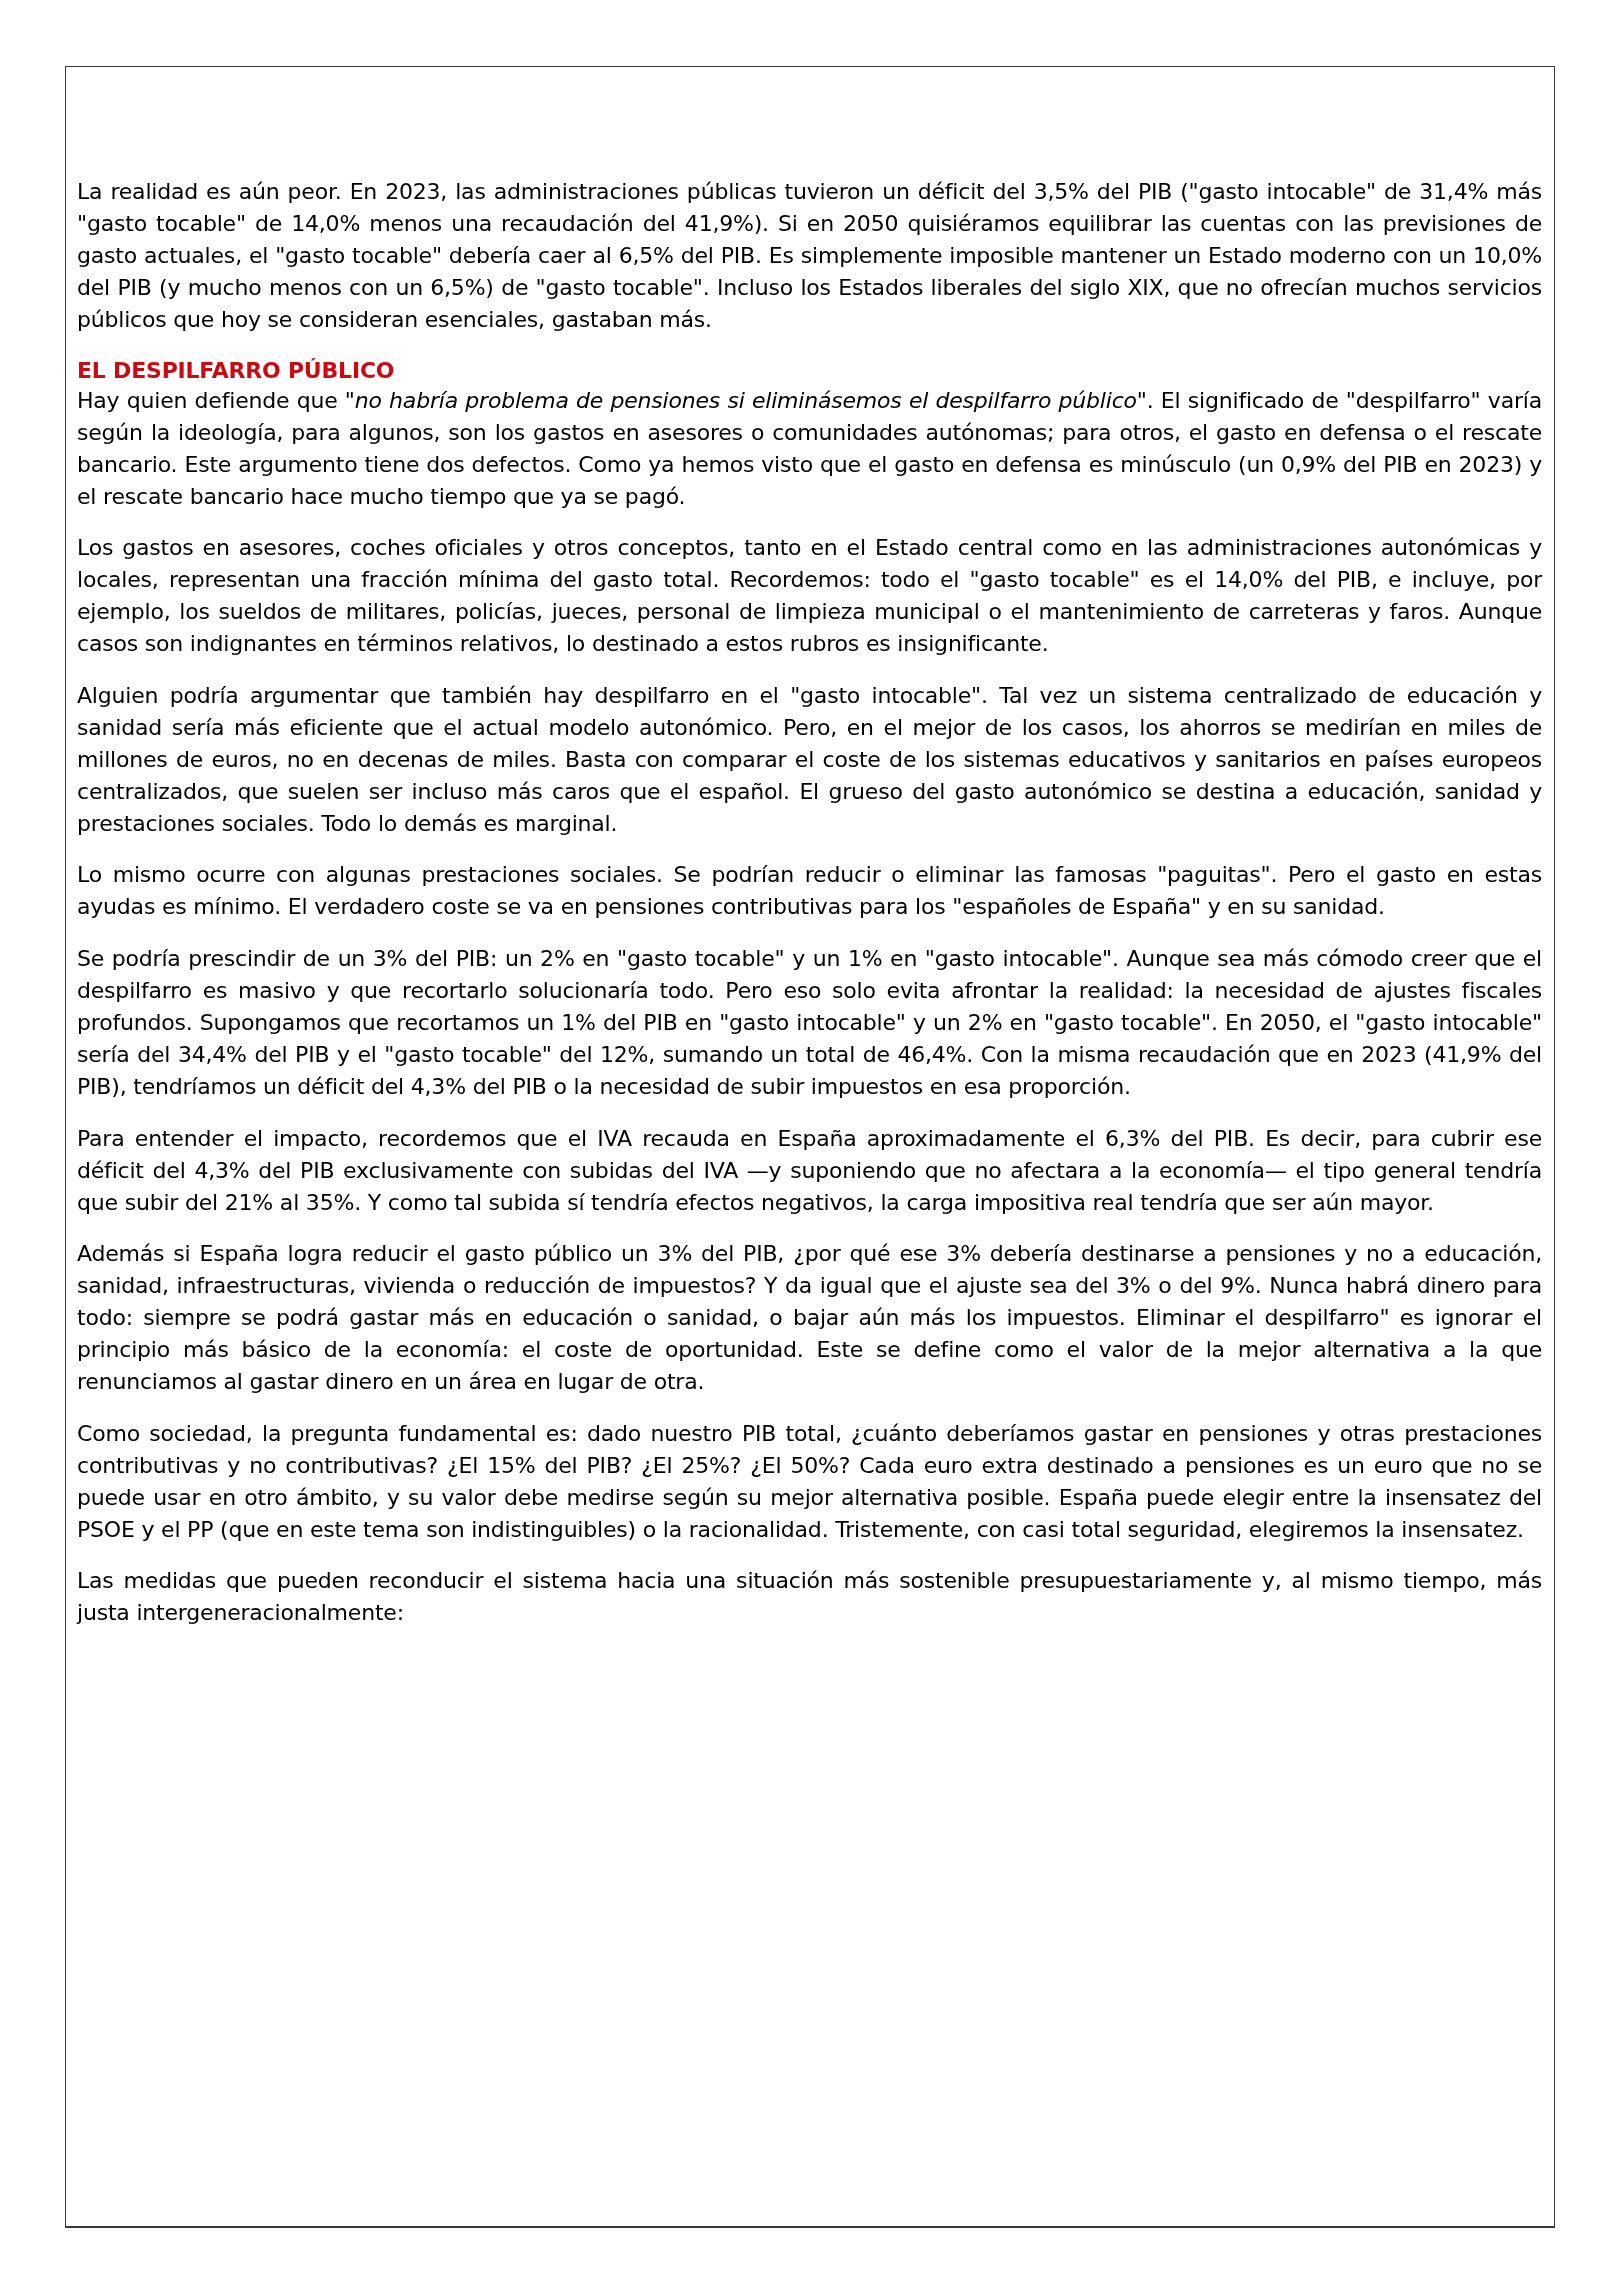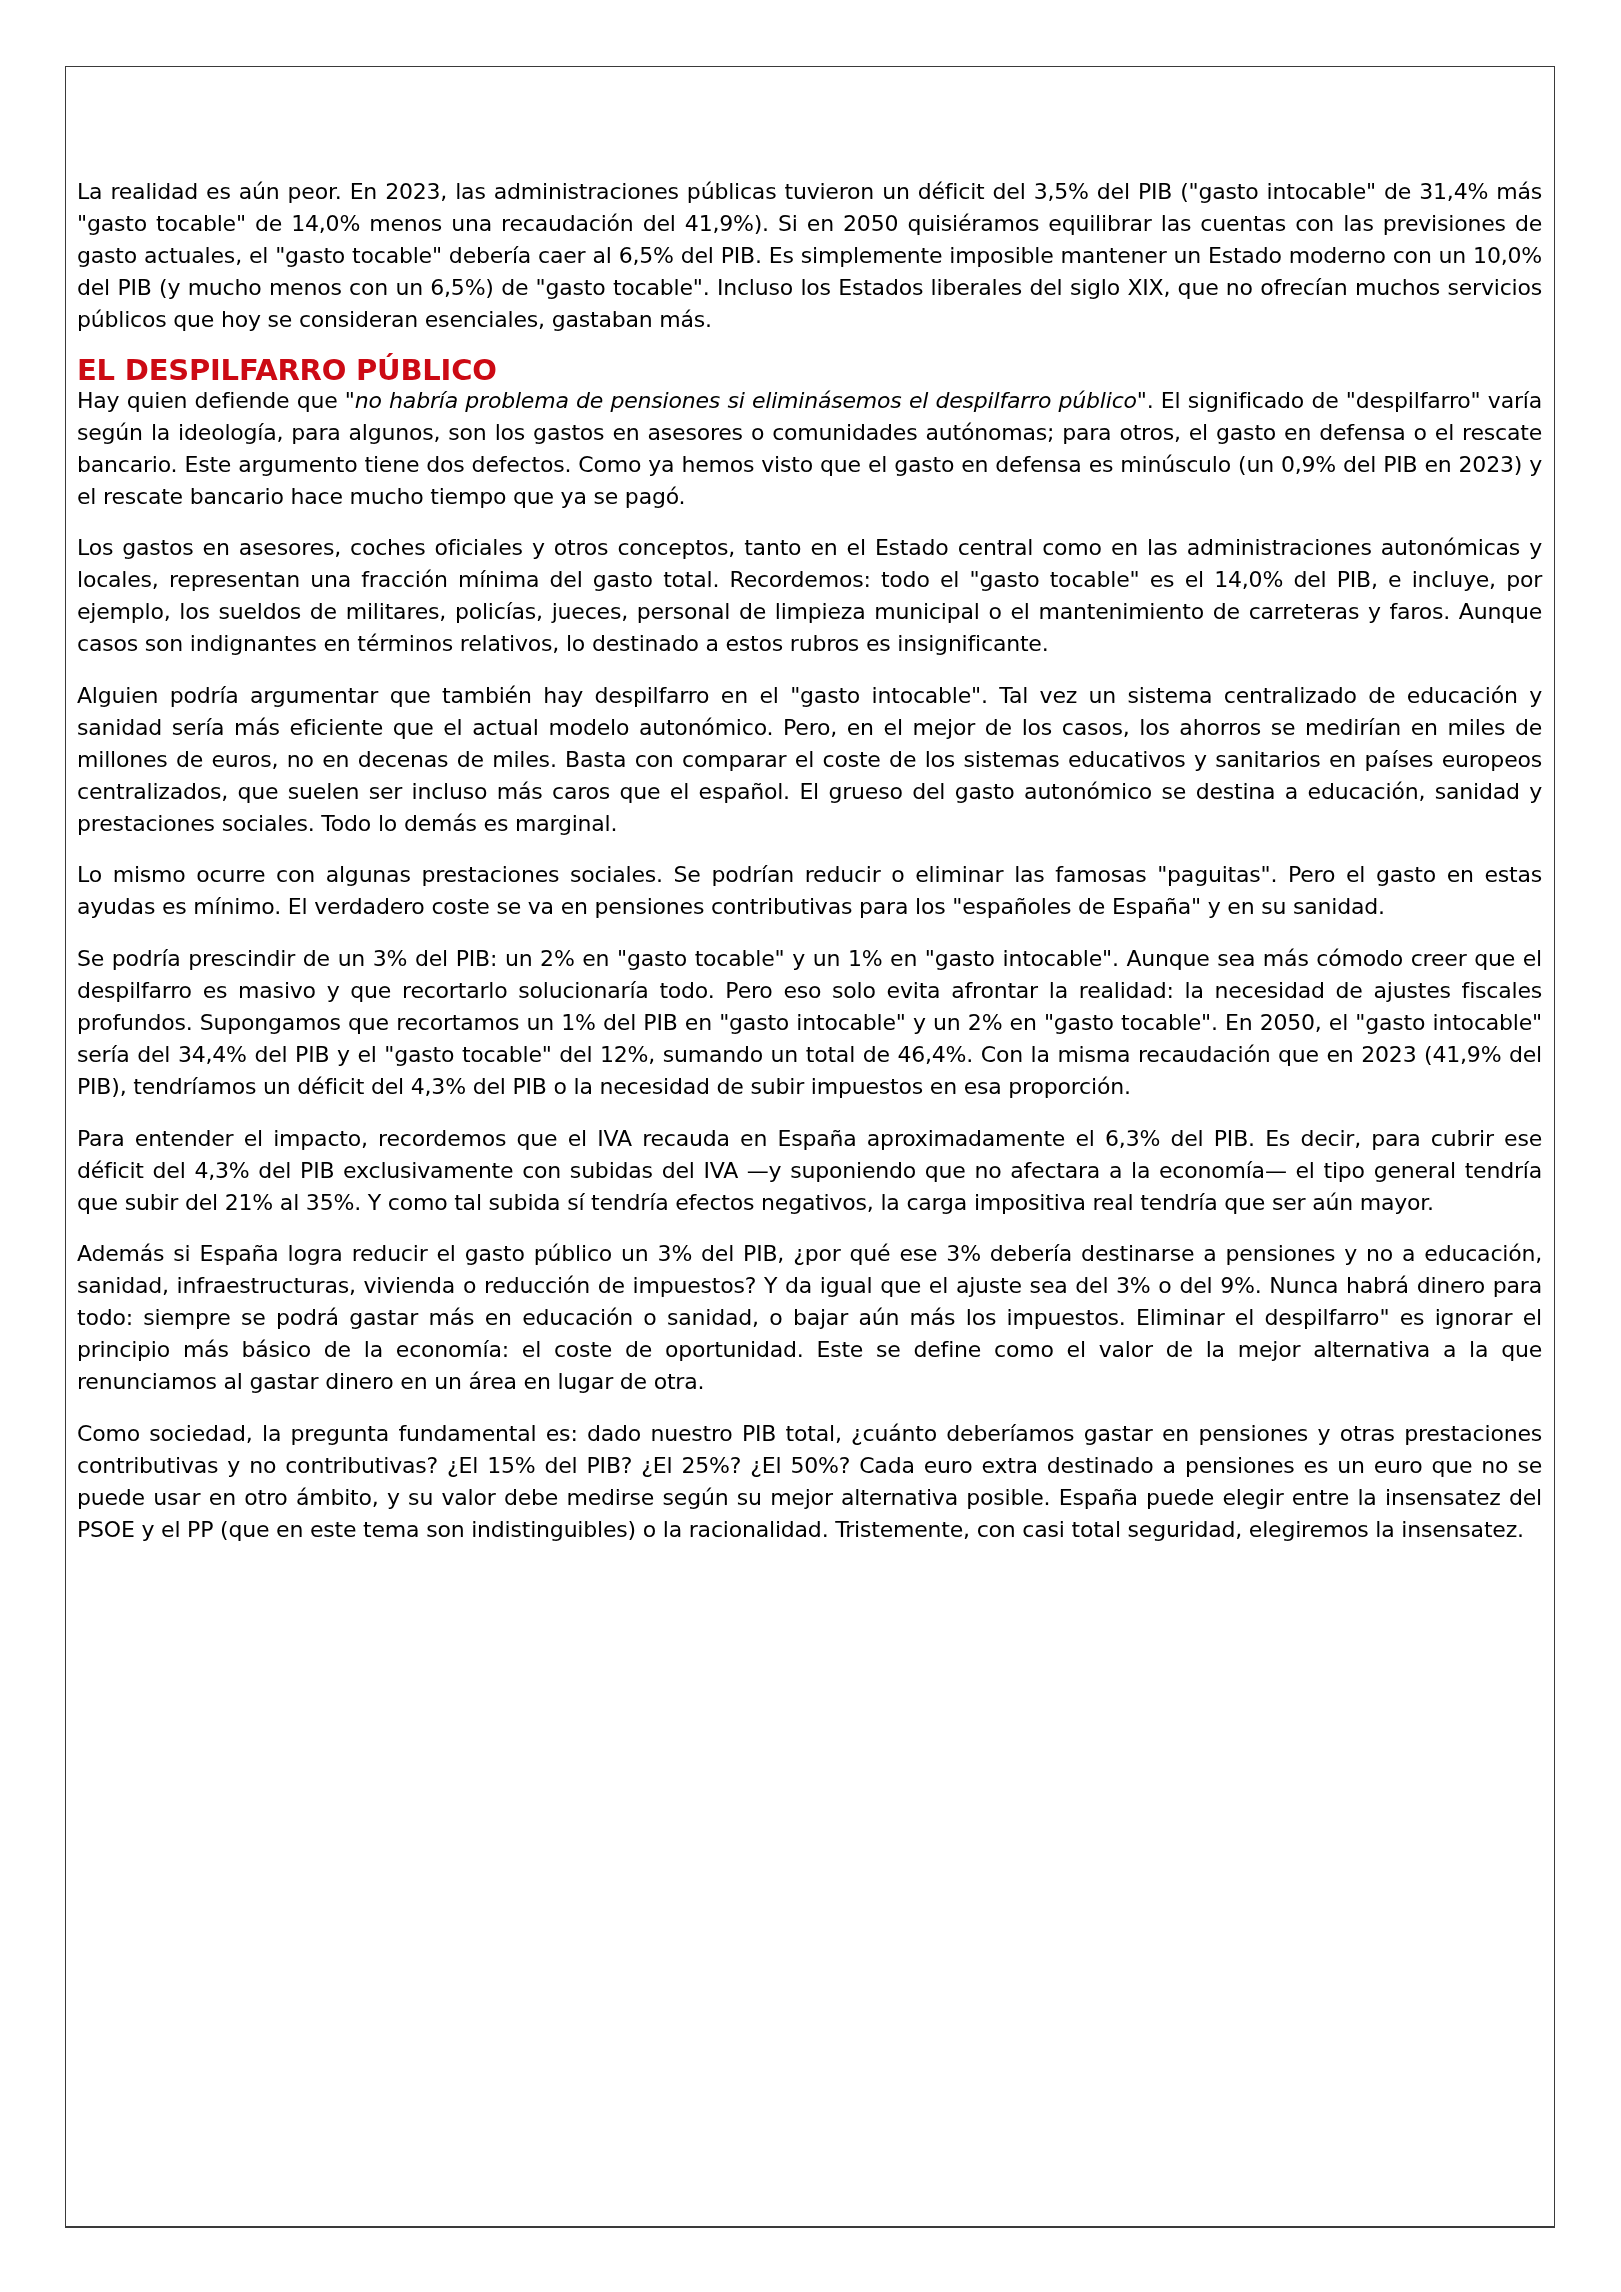--- a/index.html
+++ b/index.html
@@ -39,21 +39,21 @@
       text-align: justify;
       text-align-last: left;
     }
     .content p.tight {
       margin-bottom: 0;
     }
     .section-heading {
       margin: 0;
       font-family: "DejaVu Sans", sans-serif;
       font-weight: bold;
-      font-size: 29px;
+      font-size: 22px;
       line-height: 29px;
       letter-spacing: -0.2px;
     }
     .italic {
       font-style: italic;
     }
   </style>
 </head>
 <body>
 
@@ -65,14 +65,15 @@
   <h2 class="section-heading" style="color: rgb(204, 10, 20);">EL DESPILFARRO PÚBLICO</h2>
   <p><span>Hay quien defiende que "</span><span class="italic">no habría problema de pensiones si eliminásemos el despilfarro público</span><span>". El significado de "despilfarro" varía según la ideología, para algunos, son los gastos en asesores o comunidades autónomas; para otros, el gasto en defensa o el rescate bancario. Este argumento tiene dos defectos. Como ya hemos visto que el gasto en defensa es minúsculo (un 0,9% del PIB en 2023) y el rescate bancario hace mucho tiempo que ya se pagó.</span></p>
 
   <p>Los gastos en asesores, coches oficiales y otros conceptos, tanto en el Estado central como en las administraciones autonómicas y locales, representan una fracción mínima del gasto total. Recordemos: todo el "gasto tocable" es el 14,0% del PIB, e incluye, por ejemplo, los sueldos de militares, policías, jueces, personal de limpieza municipal o el mantenimiento de carreteras y faros. Aunque casos son indignantes en términos relativos, lo destinado a estos rubros es insignificante.</p>
   <p>Alguien podría argumentar que también hay despilfarro en el "gasto intocable". Tal vez un sistema centralizado de educación y sanidad sería más eficiente que el actual modelo autonómico. Pero, en el mejor de los casos, los ahorros se medirían en miles de millones de euros, no en decenas de miles. Basta con comparar el coste de los sistemas educativos y sanitarios en países europeos centralizados, que suelen ser incluso más caros que el español. El grueso del gasto autonómico se destina a educación, sanidad y prestaciones sociales. Todo lo demás es marginal.</p>
   <p>Lo mismo ocurre con algunas prestaciones sociales. Se podrían reducir o eliminar las famosas "paguitas". Pero el gasto en estas ayudas es mínimo. El verdadero coste se va en pensiones contributivas para los "españoles de España" y en su sanidad.</p>
   <p>Se podría prescindir de un 3% del PIB: un 2% en "gasto tocable" y un 1% en "gasto intocable". Aunque sea más cómodo creer que el despilfarro es masivo y que recortarlo solucionaría todo. Pero eso solo evita afrontar la realidad: la necesidad de ajustes fiscales profundos.  Supongamos que recortamos un 1% del PIB en "gasto intocable" y un 2% en "gasto tocable". En 2050, el "gasto intocable" sería del 34,4% del PIB y el "gasto tocable" del 12%, sumando un total de 46,4%. Con la misma recaudación que en 2023 (41,9% del PIB), tendríamos un déficit del 4,3% del PIB o la necesidad de subir impuestos en esa proporción.</p>
   <p>Para entender el impacto, recordemos que el IVA recauda en España aproximadamente el 6,3% del PIB. Es decir, para cubrir ese déficit del 4,3% del PIB exclusivamente con subidas del IVA —y suponiendo que no afectara a la economía— el tipo general tendría que subir del 21% al 35%. Y como tal subida sí tendría efectos negativos, la carga impositiva real tendría que ser aún mayor.</p>
   <p>Además si España logra reducir el gasto público un 3% del PIB, ¿por qué ese 3% debería destinarse a pensiones y no a educación, sanidad, infraestructuras, vivienda o reducción de impuestos? Y da igual que el ajuste sea del 3% o del 9%. Nunca habrá dinero para todo: siempre se podrá gastar más en educación o sanidad, o bajar aún más los impuestos. Eliminar el despilfarro" es ignorar el principio más básico de la economía: el coste de oportunidad. Este se define como el valor de la mejor alternativa a la que renunciamos al gastar dinero en un área en lugar de otra.</p>
   <p>Como sociedad, la pregunta fundamental es: dado nuestro PIB total, ¿cuánto deberíamos gastar en pensiones y otras prestaciones contributivas y no contributivas? ¿El 15% del PIB? ¿El 25%? ¿El 50%? Cada euro extra destinado a pensiones es un euro que no se puede usar en otro ámbito, y su valor debe medirse según su mejor alternativa posible. España puede elegir entre la insensatez del PSOE y el PP (que en este tema son indistinguibles) o la racionalidad. Tristemente, con casi total seguridad, elegiremos la insensatez.</p>
+  <p class="tight">Las medidas que pueden reconducir el sistema hacia una situación más sostenible presupuestariamente y, al mismo tiempo, más justa intergeneracionalmente:</p>
 </div>
 
 
 </body></html>

